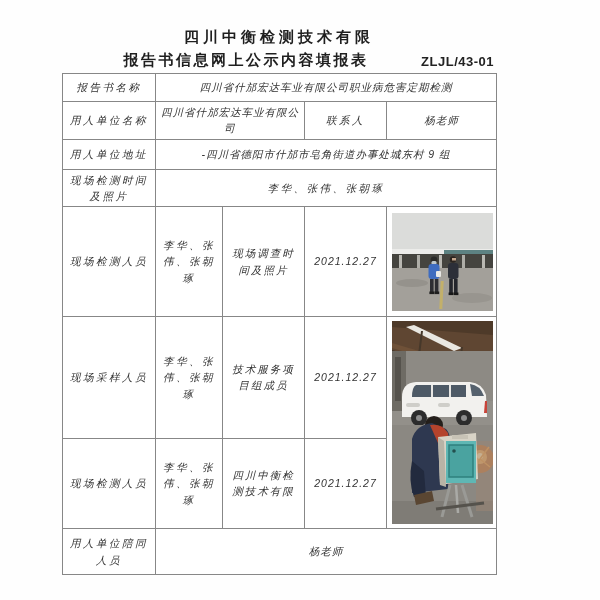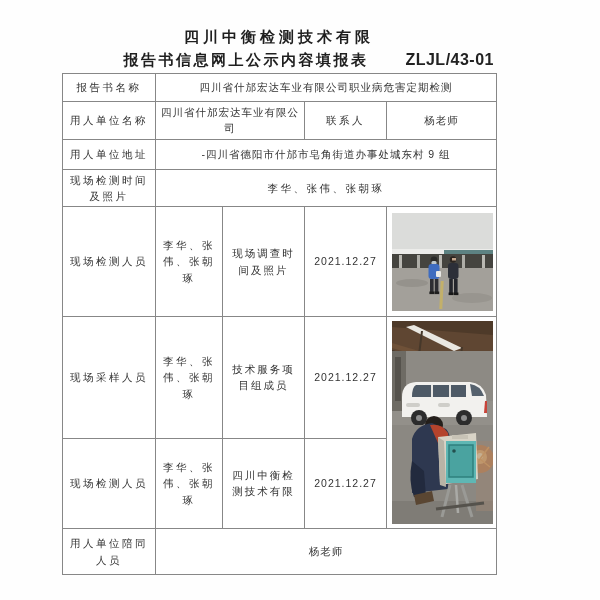--- a/index.html
+++ b/index.html
@@ -11,27 +11,28 @@
     position:relative;
     overflow:hidden;
   }
   .page { position:absolute; inset:0; background:#fefefe; }
 
   
   .title-block { position:absolute; left:62px; top:26px; width:434px; text-align:center; }
   .title-line1 { font-size:15px; font-weight:bold; letter-spacing:4px; color:#1f1f1f; line-height:1.45; }
   .title-line2-wrap { position:relative; margin-top:3px; }
   .title-line2 { font-size:15px; font-weight:bold; letter-spacing:2.5px; color:#1f1f1f; display:inline-block; margin-right:66px; }
-  .form-code { position:absolute; right:2px; bottom:1px; font-size:16px; font-weight:bold; letter-spacing:0.5px; color:#222; }
+  .form-code { position:absolute; right:2px; bottom:1px; font-size:13px; font-weight:bold; letter-spacing:0.5px; color:#222; }
 
   
   table.form {
     position:absolute; left:62px; top:73px;
     width:434px; border-collapse:collapse; table-layout:fixed;
     background:#fff;
+    font-style:italic;
   }
   table.form td {
     border:1px solid #878787;
     text-align:center; vertical-align:middle;
     font-size:10.5px; color:#333;
     padding:2px 5px;
     line-height:1.55;
     overflow:hidden;
   }
   td.lbl { letter-spacing:2.5px; padding:2px 4px; color:#3a3a3a; }

